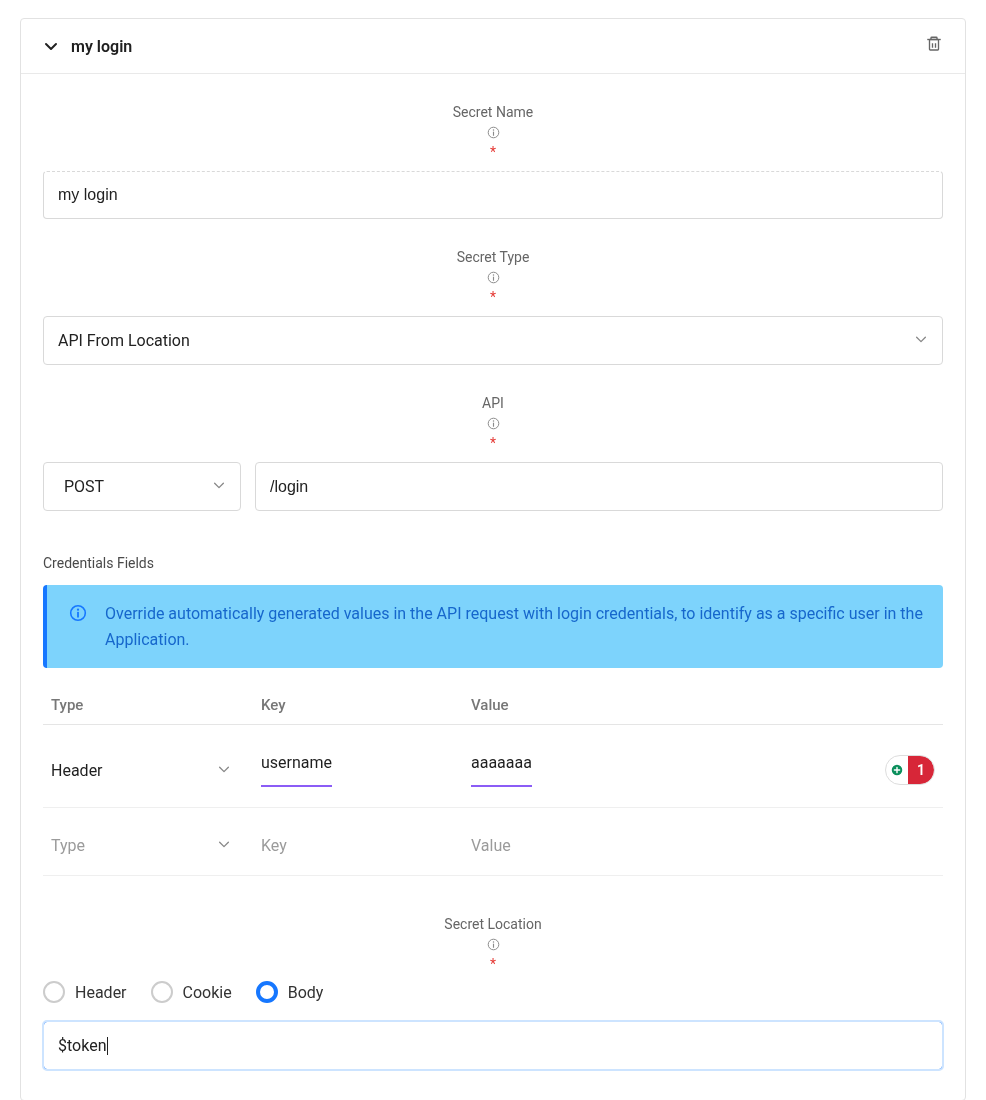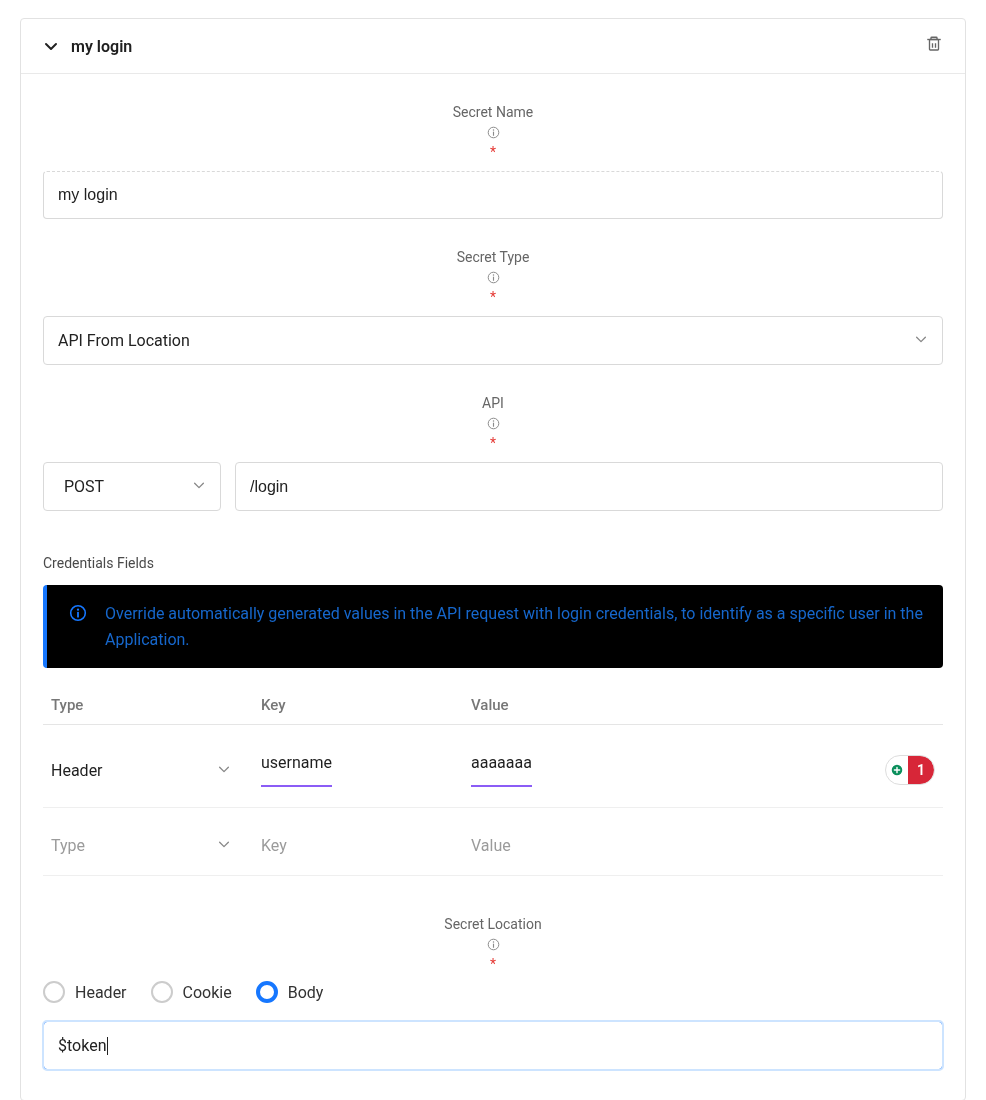--- a/index.html
+++ b/index.html
@@ -18,24 +18,24 @@
 .group { margin-bottom: 30px; }
 .label { font-size: 14px; color:#666; margin-bottom:12px; display:flex; align-items:center; gap:6px;flex-direction:column; }
 .info-ic { display:inline-flex; color:#8a8a8a; }
 .req { color:#e53935; font-size:14px; line-height:1; }
 .input { width:100%; border:1px solid #d9d9d9; border-radius:4px; font-size:16px; padding:14px 14px; color:#222; }
 .input-dashed { border-top-style: dashed; }
 .input.focused { border-color:#1677ff; outline:2px solid #cde4ff; outline-offset:-1px; }
 .select { width:100%; border:1px solid #d9d9d9; border-radius:4px; font-size:16px; padding:14px 14px; color:#222; background:#fff; display:flex; justify-content:space-between; align-items:center; cursor:pointer; }
 .sel-arrow { color:#777; }
 .api-row { display:flex; gap:14px; }
-.api-method { width:178px;padding-left:20px; }
+.api-method { width:198px;padding-left:20px; }
 .api-path { flex:1; }
 .section-label { font-size:14px; color:#4a4a4a; margin-bottom:14px; }
-.alert { display:flex; gap:18px; align-items:flex-start; background:#000000; border-left:4px solid #1677ff; padding:16px 20px 16px 22px; border-radius:4px; margin-bottom:18px; }
+.alert { display:flex; gap:18px; align-items:flex-start; background:#7dd3fc; border-left:4px solid #1677ff; padding:16px 20px 16px 22px; border-radius:4px; margin-bottom:18px; }
 .alert-ic { color:#1677ff; flex-shrink:0; margin-top:3px; }
 .alert-text { color:#1667cc; font-size:16px; line-height:1.6; }
 .cred-table { width:100%; }
 .cred-head { display:flex; border-bottom:1px solid #e5e5e5; padding: 10px 8px; }
 .cred-row { display:flex; border-bottom:1px solid #efefef; padding: 28px 8px 20px 8px; align-items:center; }
 .c-type { width:210px; }
 .c-key { width:210px; }
 .c-val { flex:1; }
 .c-act { width:80px; display:flex; justify-content:flex-end; }
 .th { font-size:15px; color:#777; font-weight:500; }

